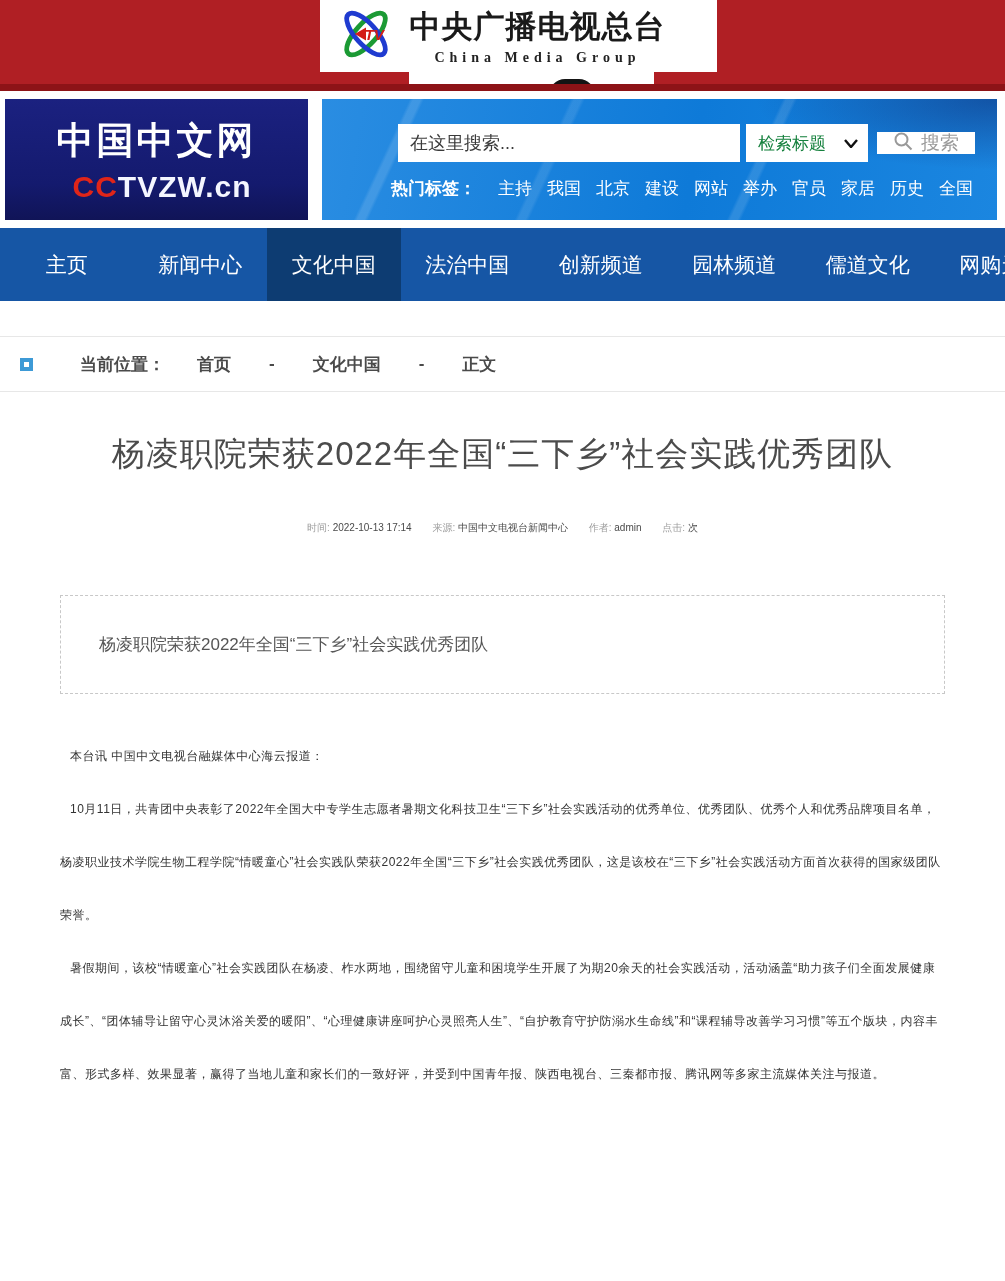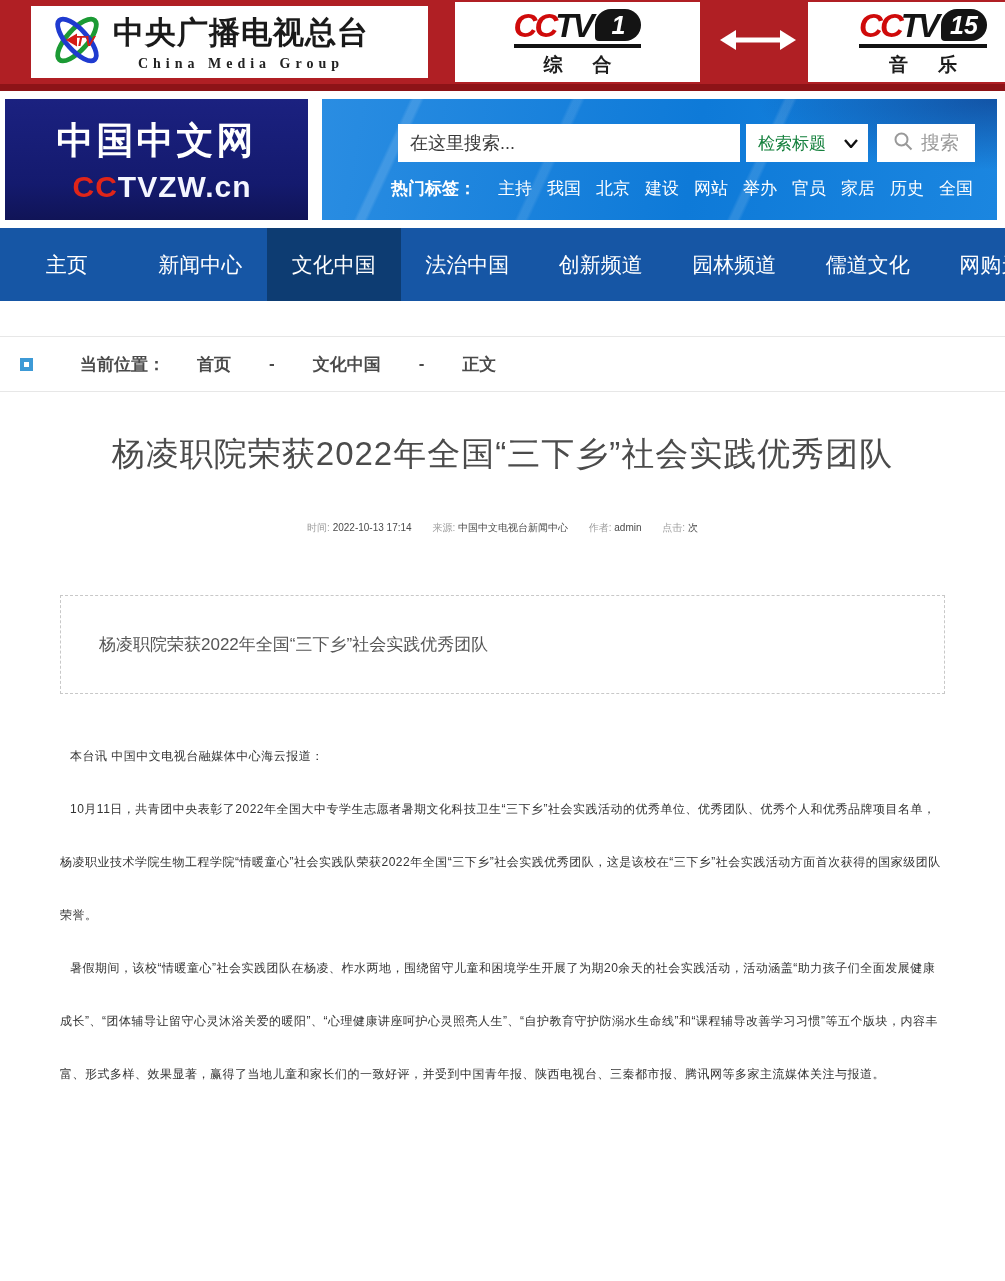--- a/index.html
+++ b/index.html
@@ -15,30 +15,31 @@
 
   
   .top-banner {
     height: 84px;
     background: #b01f24;
     display: flex;
     align-items: center;
     padding-left: 31px;
     overflow: hidden;
     white-space: nowrap;
+    flex-direction: column;
   }
   .top-banner-strip { height: 7px; background: #8d1317; }
   .cmg-card {
     background: #fff;
     width: 397px; height: 72px;
     display: flex; align-items: center;
     padding-left: 12px;
     flex-shrink: 0;
   }
-  .cmg-text { margin-left: 2px; text-align: center; }
+  .cmg-text { margin-left: 10px; text-align: center; }
   .cmg-title { font-size: 31px; font-weight: bold; color: #1a1a1a; letter-spacing: 1px; }
   .cmg-sub { font-family: "Liberation Serif", serif; font-size: 14px; font-weight: bold; color: #222; letter-spacing: 5px; margin-top: 2px; }
   .cctv-card {
     background: #fff;
     height: 80px;
     display: flex; flex-direction: column; align-items: center; justify-content: center;
     padding: 4px 14px 2px 14px;
     flex-shrink: 0;
   }
   .cctv1-card { width: 245px; margin-left: 27px; }
@@ -108,21 +109,21 @@
   .search-input::placeholder { color: #3a3a3a; opacity: 1; }
   .search-select {
     width: 122px; height: 38px;
     background: #fff; margin-left: 6px;
     display: flex; align-items: center; justify-content: space-between;
     padding: 0 10px 0 12px;
     font-size: 17px; color: #15803d;
     cursor: pointer;
   }
   .search-btn {
-    width: 98px; height: 38px;
+    width: 98px; height: 22px;
     background: #fff; border: none; margin-left: 9px;
     display: flex; align-items: center; justify-content: center;
     gap: 8px; font-size: 19px; color: #999;
     cursor: pointer; font-family: inherit;
   }
   .hot-tags {
     margin-top: 15px; margin-left: -7px;
     display: flex; align-items: center;
     color: #fff; font-size: 17px;
   }

